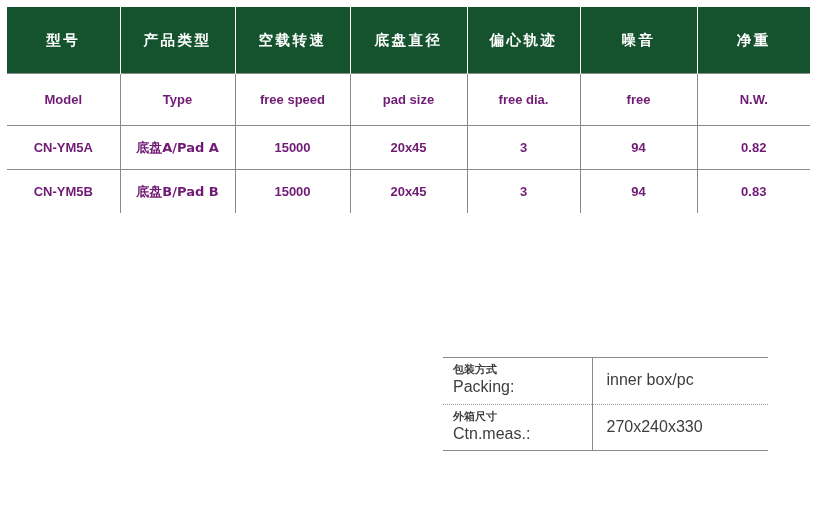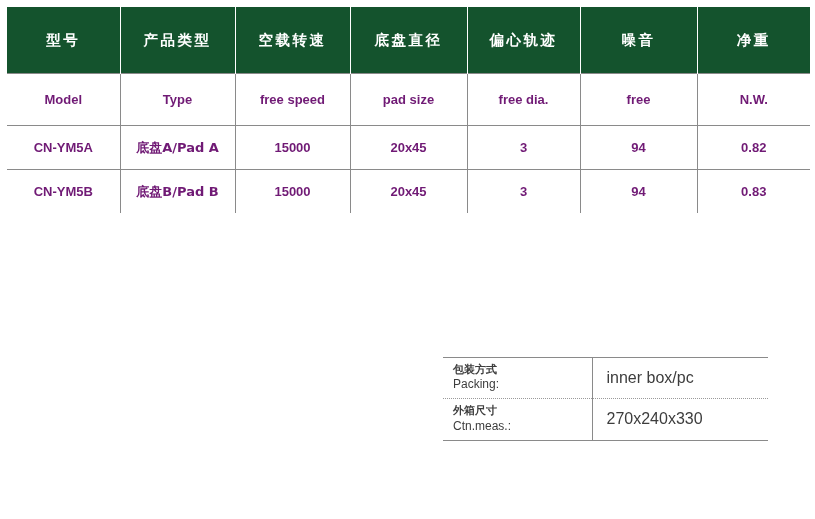--- a/index.html
+++ b/index.html
@@ -95,21 +95,21 @@
     border-right: 1.2px solid #8a8a8a;
   }
   .pack-label .cn {
     display: block;
     font-family: "DejaVu Sans", "Liberation Sans", sans-serif;
     font-size: 11px;
     font-weight: 600;
   }
   .pack-label .en {
     display: block;
-    font-size: 12px;
+    font-size: 16px;
   }
   .pack-value {
     padding-left: 14px !important;
     text-align: left;
     font-size: 16px;
     color: #3d3d3d;
   }
 </style>
 </head>
 <body>

